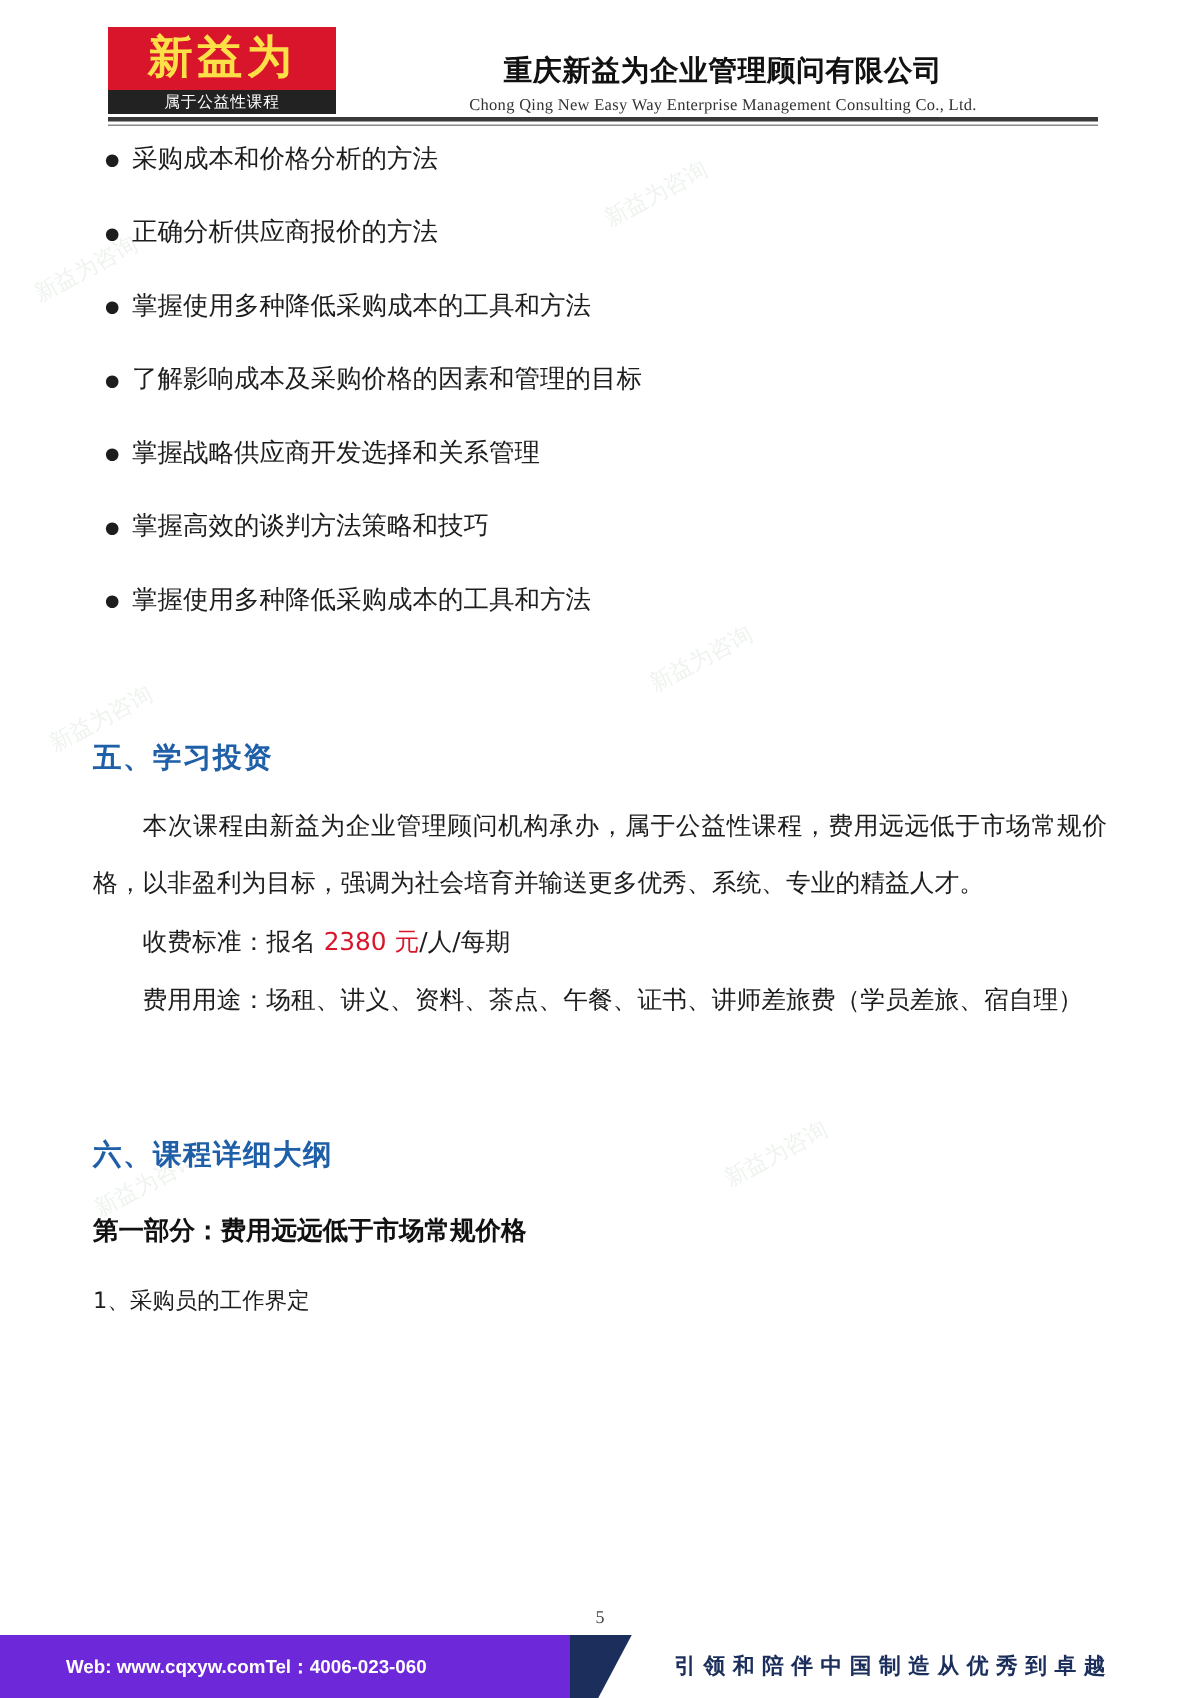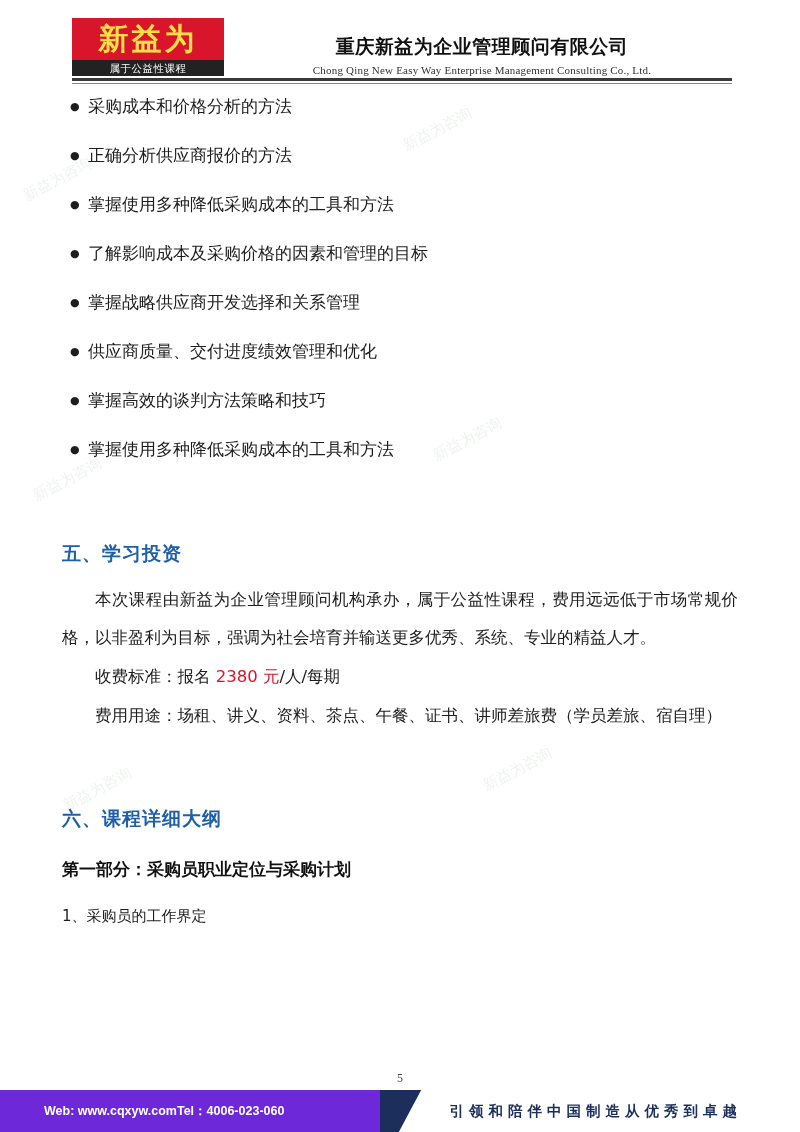--- a/index.html
+++ b/index.html
@@ -280,21 +280,20 @@
   <div class="header-rule-2"></div>
 
   <div class="content">
 
     <ul class="bullets">
       <li>采购成本和价格分析的方法</li>
       <li>正确分析供应商报价的方法</li>
       <li>掌握使用多种降低采购成本的工具和方法</li>
       <li>了解影响成本及采购价格的因素和管理的目标</li>
       <li>掌握战略供应商开发选择和关系管理</li>
-      <li>供应商质量、交付进度绩效管理和优化</li>
       <li>掌握高效的谈判方法策略和技巧</li>
       <li>掌握使用多种降低采购成本的工具和方法</li>
     </ul>
 
     <div class="spacer-lg"></div>
 
     <h2 class="section-heading">五、学习投资</h2>
 
     <div class="spacer-sm"></div>
 
@@ -303,21 +302,21 @@
     <p class="para indent2"><span>收费标准：报名 </span><span class="price">2380 元</span><span>/人/每期</span></p>
 
     <p class="para indent2">费用用途：场租、讲义、资料、茶点、午餐、证书、讲师差旅费（学员差旅、宿自理）</p>
 
     <div class="spacer-xl"></div>
 
     <h2 class="section-heading">六、课程详细大纲</h2>
 
     <div class="spacer-md"></div>
 
-    <p class="subhead">第一部分：采购员职业定位与采购计划</p>
+    <p class="subhead">第一部分：费用远远低于市场常规价格</p>
 
     <div class="spacer-md"></div>
 
     <p class="outline-item">1、采购员的工作界定</p>
 
   </div>
 
   <div class="page-number">5</div>
 
   <div class="footer">

